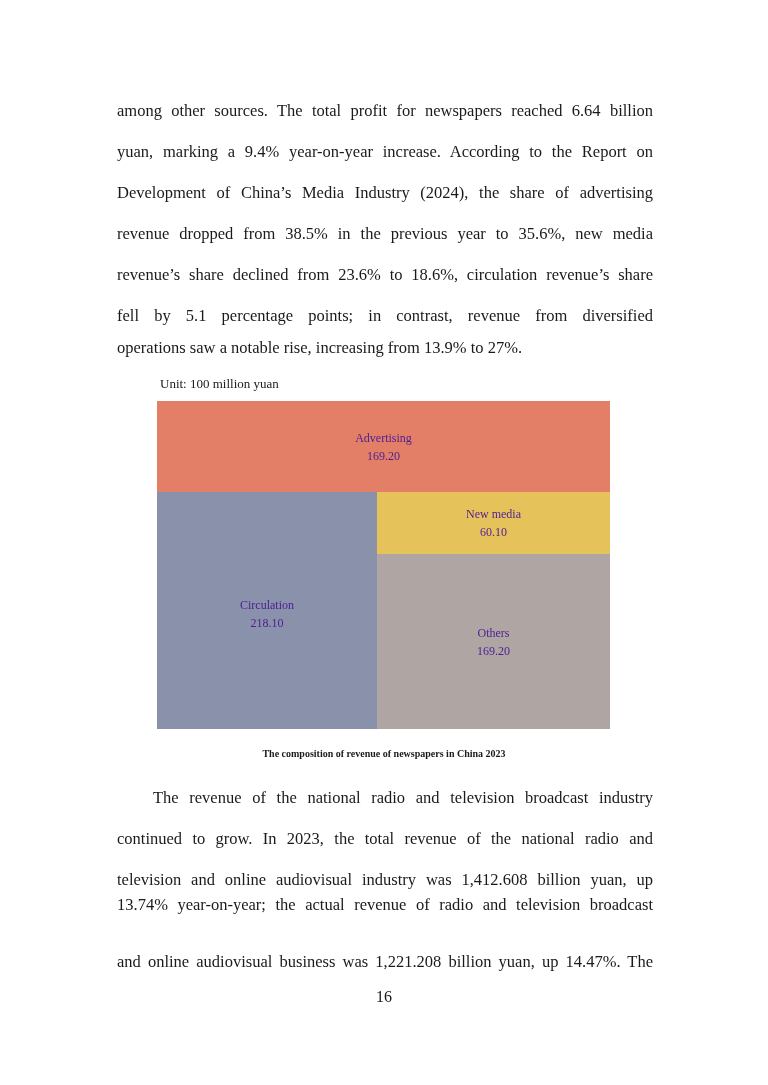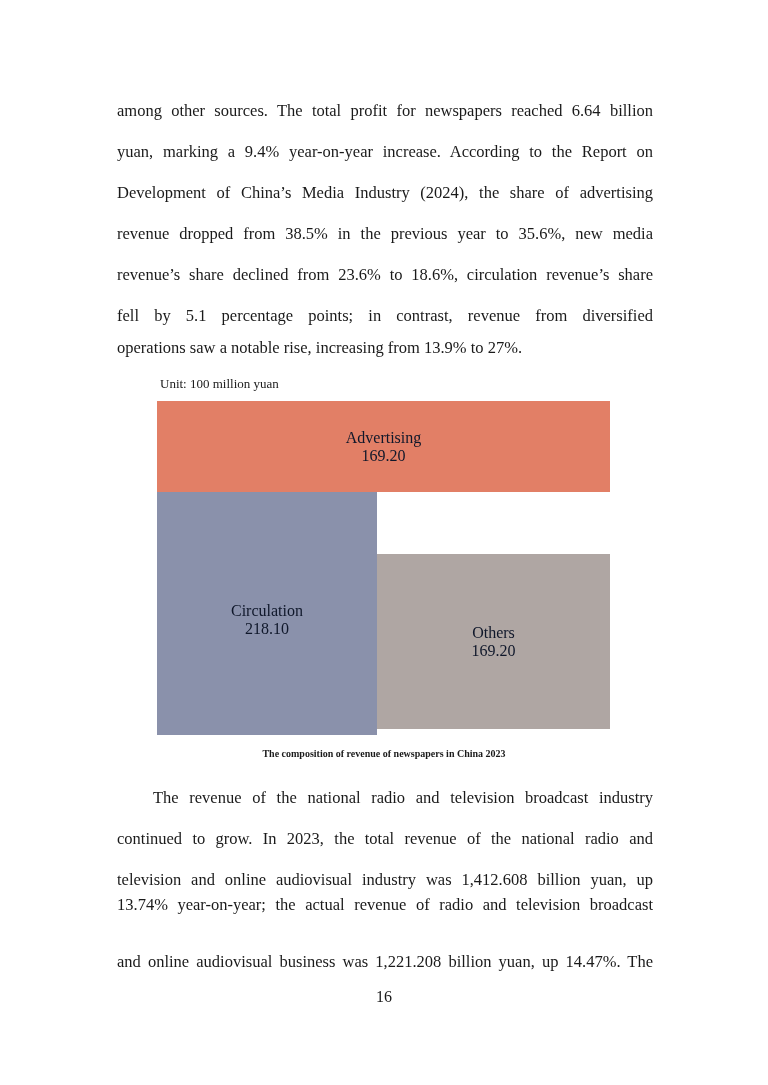--- a/index.html
+++ b/index.html
@@ -6,21 +6,21 @@
     body { width: 768px; height: 1085px; position: relative; overflow: hidden;
            font-family: "Liberation Serif", "DejaVu Serif", serif; color: #1a1a1a; }
     .para { position: absolute; left: 117px; width: 536px; font-size: 16.5px; }
     .line { position: absolute; left: 0; width: 536px; white-space: nowrap;
             text-align: justify; text-align-last: justify; line-height: 20px; }
     .line.last { text-align-last: left; }
     .line.indent { left: 36px; width: 500px; }
     .unit { position: absolute; left: 160px; top: 376px; font-size: 13px; text-align: center; }
     .chart { position: absolute; left: 157px; top: 401px; width: 453px; height: 328px; }
     .cell { position: absolute; display: flex; flex-direction: column; align-items: center;
-            justify-content: center; font-size: 16px; color: #0f172a; line-height: 18px; text-align: center; }
+            justify-content: center; font-size: 12px; color: #4c1d95; line-height: 18px; text-align: center; }
     .caption { position: absolute; left: 0; width: 768px; top: 748px; text-align: center;
                font-size: 10px; font-weight: bold; }
     .pagenum { position: absolute; left: 0; width: 768px; top: 988px; text-align: center; font-size: 16px; }
   </style>
 </head>
 <body>
 
 <div class="para" style="top:101px;">
   <div class="line" style="top:0px;">among other sources. The total profit for newspapers reached 6.64 billion</div>
   <div class="line" style="top:41px;">yuan, marking a 9.4% year-on-year increase. According to the Report on</div>
@@ -31,25 +31,29 @@
   <div class="line last" style="top:237px;">operations saw a notable rise, increasing from 13.9% to 27%.</div>
 </div>
 
 <div class="unit">Unit: 100 million yuan</div>
 
 <div class="chart">
   <div class="cell" style="left:0; top:0; width:453px; height:91px; background:#e27f66;">
     <span>Advertising</span>
     <span>169.20</span>
   </div>
-  <div class="cell" style="left:0; top:91px; width:220px; height:237px; background:#8a91ab; justify-content:flex-start; padding-top:6px;">
+  <div class="cell" style="left:0; top:91px; width:220px; height:237px; background:#8a91ab; justify-content:flex-start; padding-top:0;">
     <div style="margin-top:104px; display:flex; flex-direction:column; align-items:center;">
       <span>Circulation</span>
       <span>218.10</span>
     </div>
+  </div>
+  <div class="cell" style="left:220px; top:91px; width:233px; height:62px; background:#e6c35a;">
+    <span>New media</span>
+    <span>60.10</span>
   </div>
   <div class="cell" style="left:220px; top:153px; width:233px; height:175px; background:#afa6a3;">
     <span>Others</span>
     <span>169.20</span>
   </div>
 </div>
 
 <div class="caption">The composition of revenue of newspapers in China 2023</div>
 
 <div class="para" style="top:788px;">

